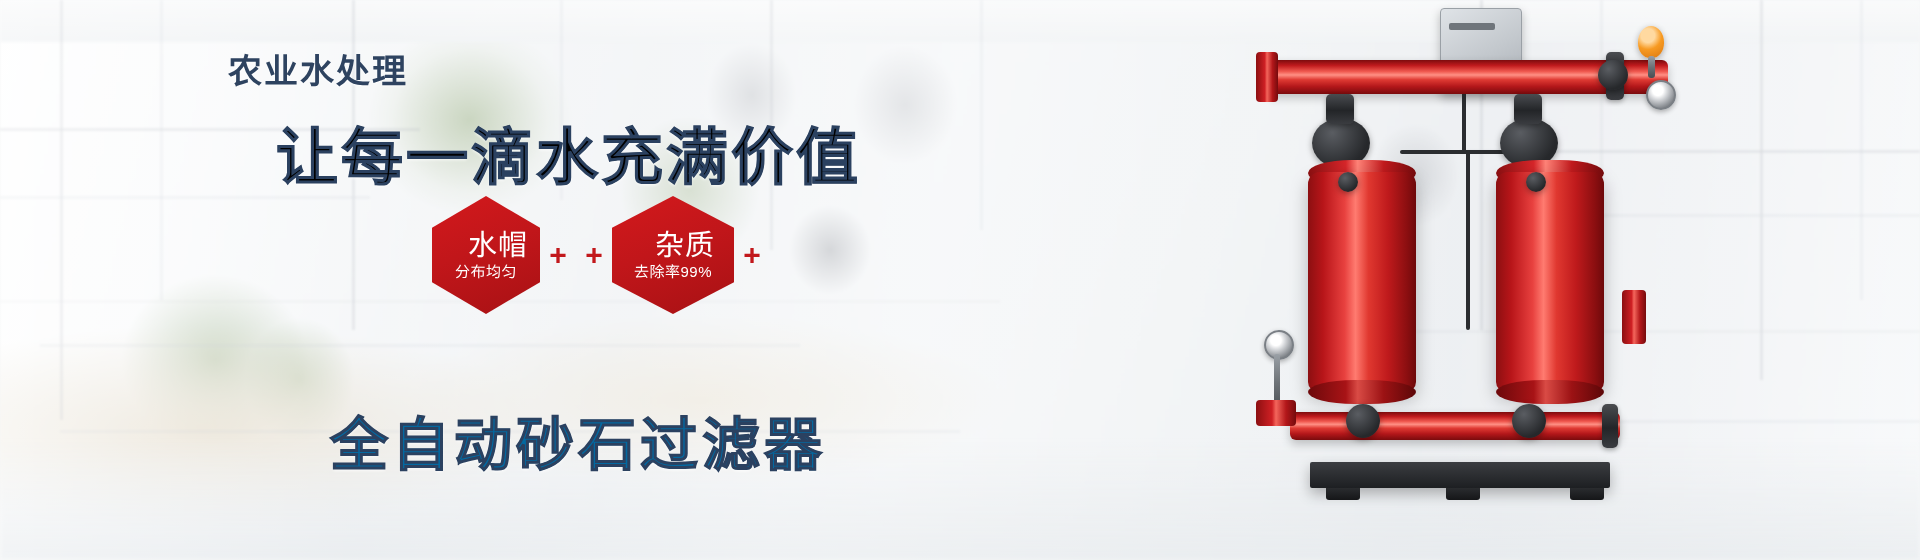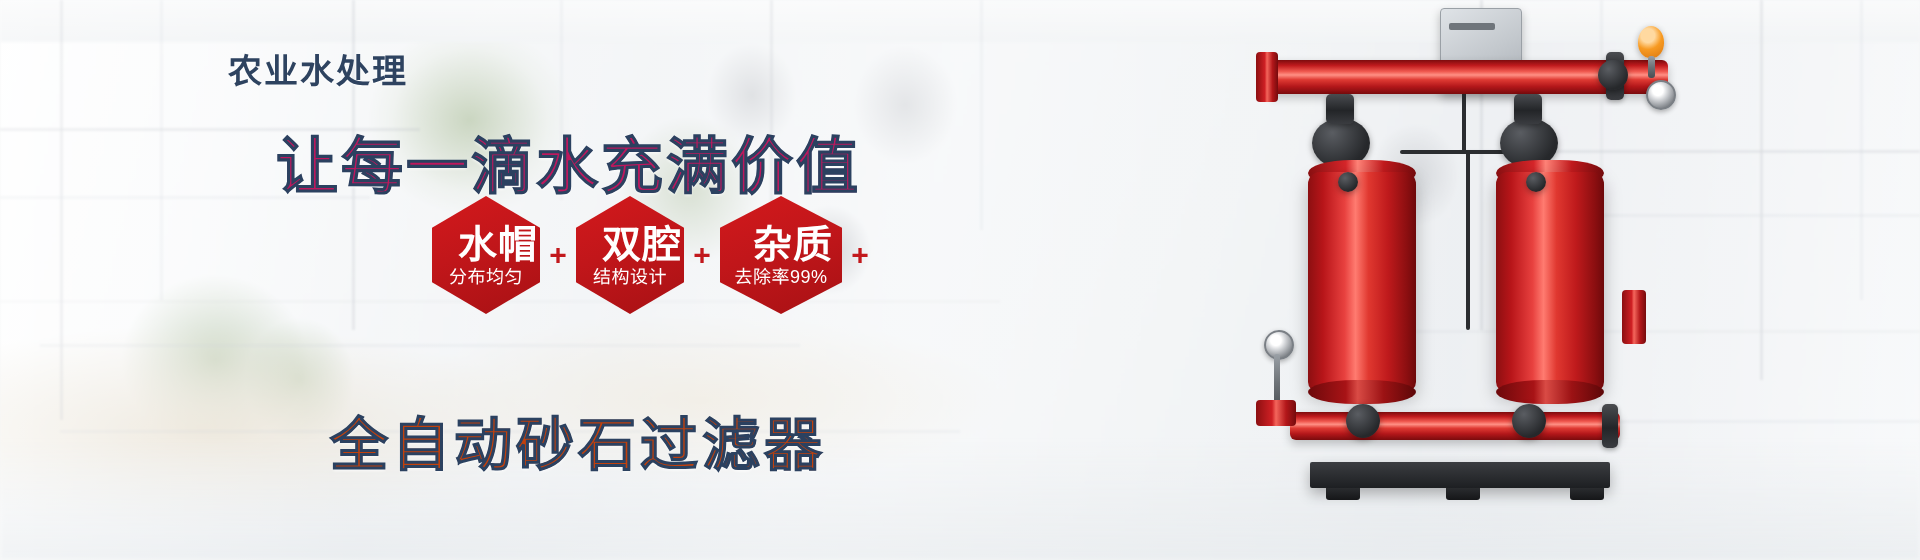--- a/index.html
+++ b/index.html
@@ -89,37 +89,37 @@
     font-size: 34px;
     font-weight: 700;
     letter-spacing: 2px;
     color: #2e4360;
     text-shadow: 0 1px 2px rgba(255,255,255,0.8);
     white-space: nowrap;
   }
 
   .headline {
     position: absolute;
-    left: 276px; top: 116px;
+    left: 276px; top: 107px;
     font-size: 62px;
     font-weight: 900;
     letter-spacing: 3px;
-    color: #be185d;
+    color: #000000;
     white-space: nowrap;
     text-shadow: 0 2px 3px rgba(255,255,255,0.7);
     -webkit-text-stroke: 1.2px #2b4160;
   }
 
   .subtitle {
     position: absolute;
     left: 330px; top: 398px;
     font-size: 58px;
     font-weight: 900;
     letter-spacing: 4px;
-    color: #c2410c;
+    color: #0369a1;
     white-space: nowrap;
     text-shadow: 0 2px 3px rgba(255,255,255,0.7);
     -webkit-text-stroke: 1.2px #2b4160;
   }
 
   
   .features {
     position: absolute;
     left: 432px; top: 196px;
     display: flex;
@@ -134,31 +134,31 @@
     background: linear-gradient(160deg, #d3191c 0%, #c1161a 45%, #a81114 100%);
     clip-path: polygon(50% 0%, 100% 27%, 100% 73%, 50% 100%, 0% 73%, 0% 27%);
     display: flex;
     flex-direction: column;
     align-items: center;
     justify-content: center;
     box-shadow: 0 3px 8px rgba(0,0,0,0.18);
   }
 
   .feature .f-main {
-    font-size: 39px;
-    font-weight: 700;
+    font-size: 29px;
+    font-weight: 400;
     color: #ffffff;
     letter-spacing: 1px;
     line-height: 1;
     white-space: nowrap;
     margin-left: 24px;
   }
   .feature .f-sub {
     margin-top: 4px;
-    font-size: 18px;
+    font-size: 15px;
     font-weight: 400;
     color: #ffffff;
     letter-spacing: 0.5px;
     line-height: 1;
     white-space: nowrap;
   }
   .feature.wide { width: 122px; text-align: center; }
 
   .plus {
     width: 36px;
@@ -318,24 +318,20 @@
 
     <div class="features">
 
       <div class="feature">
         <span class="f-main">水帽</span>
         <span class="f-sub">分布均匀</span>
       </div>
 
       <div class="plus">+</div>
 
-      <div class="feature">
-        <span class="f-main">双腔</span>
-        <span class="f-sub">结构设计</span>
-      </div>
 
       <div class="plus">+</div>
 
       <div class="feature wide">
         <span class="f-main">杂质</span>
         <span class="f-sub">去除率99%</span>
       </div>
 
       <div class="plus">+</div>
 

